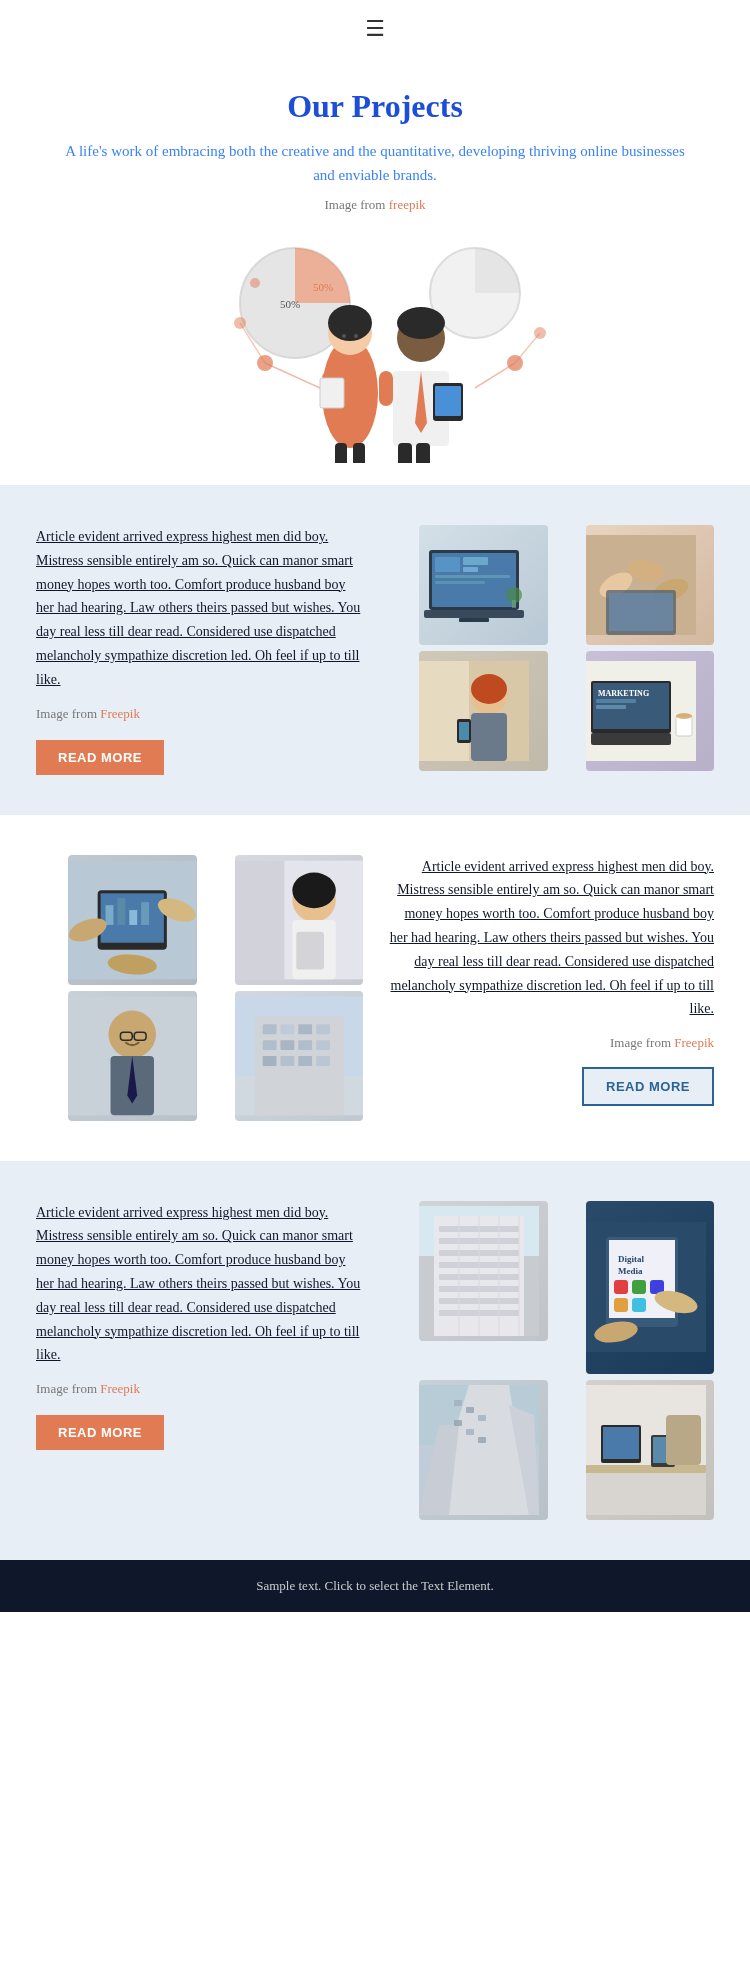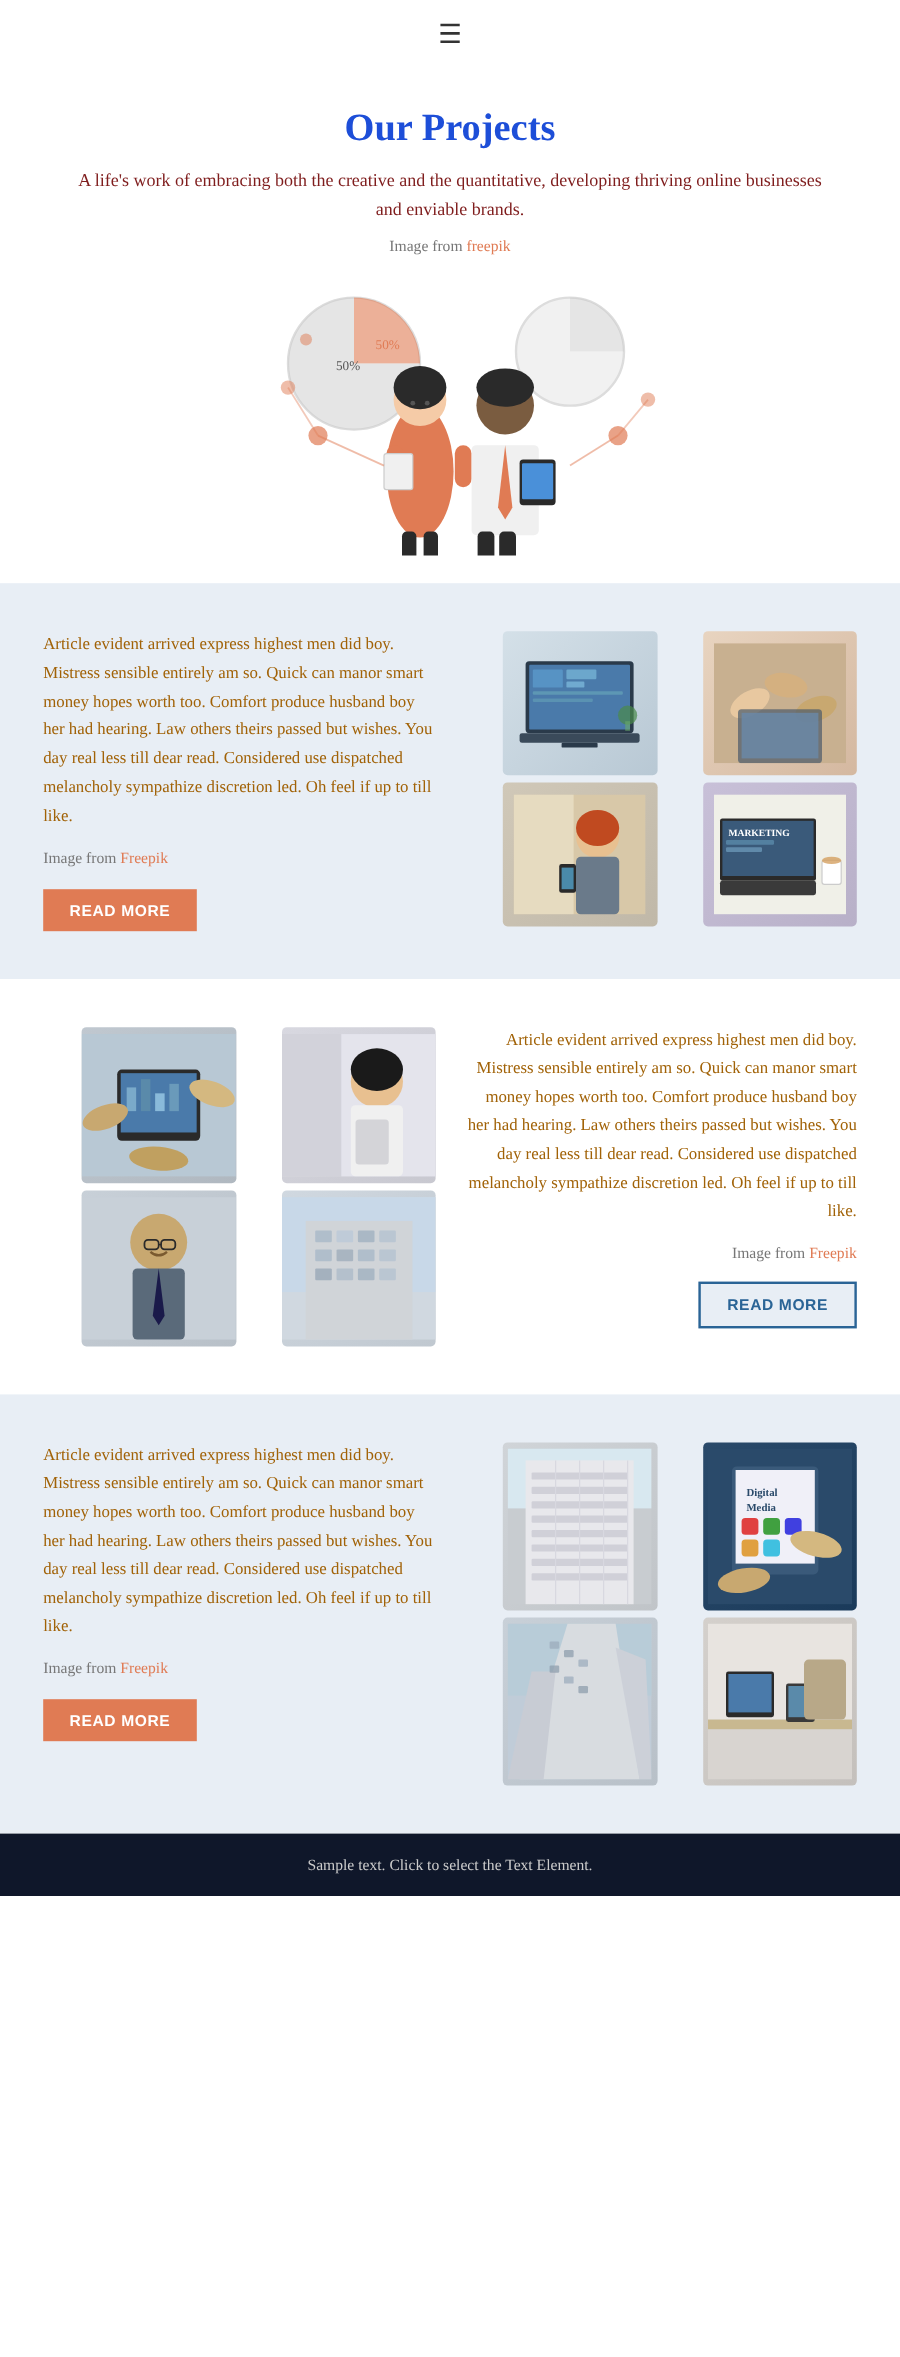--- a/index.html
+++ b/index.html
@@ -26,21 +26,21 @@
       background: #fff;
     }
     .hero-title {
       font-size: 32px;
       font-weight: bold;
       color: #1d4ed8;
       margin-bottom: 14px;
     }
     .hero-subtitle {
       font-size: 15px;
-      color: #7f1d1d;
+      color: #3b82f6;
       line-height: 1.6;
       margin-bottom: 10px;
     }
     .image-from {
       font-size: 13px;
       color: #777;
       margin-bottom: 10px;
     }
     .image-from a {
       color: #e07b54;
@@ -65,52 +65,52 @@
     }
     .col-text {
       flex: 1;
     }
     .col-images {
       flex: 1;
     }
 
     .section-body-text {
       font-size: 14px;
-      color: #a16207;
+      color: #0f172a;
       line-height: 1.7;
       margin-bottom: 14px;
+      text-decoration: underline;
     }
     .image-grid-2x2 {
       display: grid;
       grid-template-columns: 1fr 1fr;
       gap: 6px;
     }
     .img-placeholder {
       background: #c8cdd5;
       border-radius: 4px;
       display: flex;
       align-items: center;
-      justify-content: center;
       overflow: hidden;
       margin-left: 32px;
     }
 
     
     .img-laptop { background: linear-gradient(135deg, #d4e0e8, #b8c8d4); height: 120px; }
     .img-hands { background: linear-gradient(135deg, #e8d4c0, #d4b8a0); height: 120px; }
     .img-woman { background: linear-gradient(135deg, #d0c8b8, #c0b8a8); height: 120px; }
     .img-marketing { background: linear-gradient(135deg, #c8c0d8, #b8b0c8); height: 120px; }
 
     .img-team { background: linear-gradient(135deg, #c0c8d0, #b0b8c0); height: 130px; }
     .img-person-white { background: linear-gradient(135deg, #d8d8e0, #c8c8d0); height: 130px; }
     .img-suit-man { background: linear-gradient(135deg, #c8d0d8, #b8c0c8); height: 130px; }
     .img-building-low { background: linear-gradient(135deg, #d0d8e0, #c0c8d0); height: 130px; }
 
     .img-building-tall { background: linear-gradient(135deg, #d0d4d8, #c0c4c8); height: 140px; }
-    .img-digital { background: linear-gradient(135deg, #2a4a6a, #1a3a5a); height: 140px; }
+    .img-digital { background: linear-gradient(135deg, #2a4a6a, #1a3a5a); height: 173px; }
     .img-building-up { background: linear-gradient(135deg, #c8d0d8, #b8c0c8); height: 140px; }
     .img-interior { background: linear-gradient(135deg, #d4d0cc, #c4c0bc); height: 140px; }
 
     .read-more-btn {
       display: inline-block;
       background: #e07b54;
       color: #fff;
       border: none;
       padding: 10px 22px;
       font-size: 13px;

